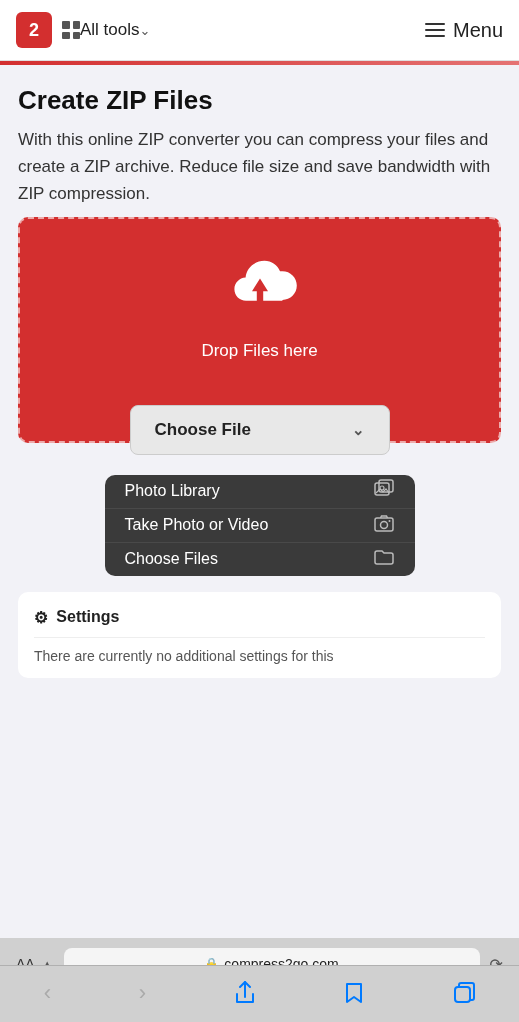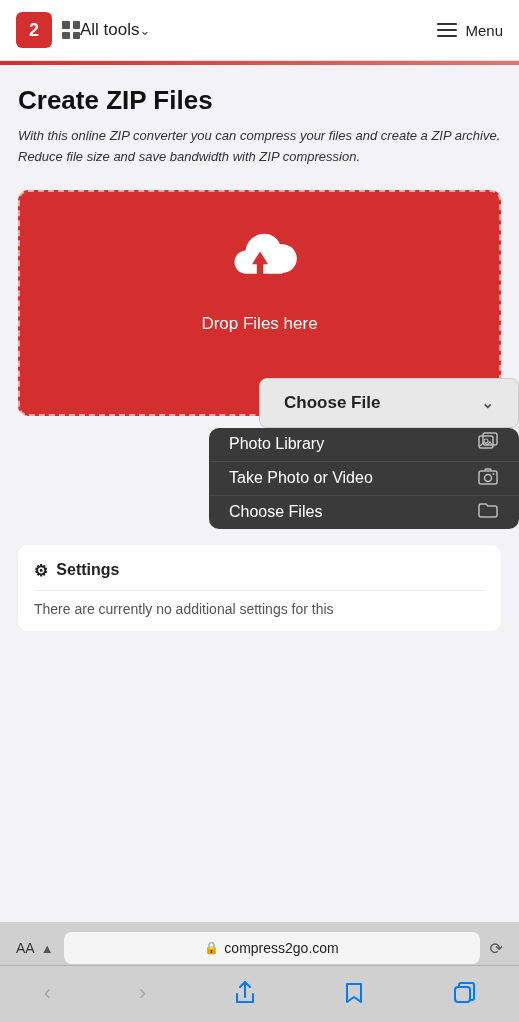--- a/index.html
+++ b/index.html
@@ -76,21 +76,21 @@
       flex-direction: column;
       gap: 4px;
       width: 20px;
     }
     .hamburger span {
       height: 2px;
       background: #333;
       border-radius: 1px;
     }
     .menu-label {
-      font-size: 15px;
+      font-size: 20px;
       font-weight: 500;
       color: #222;
     }
 
     
     .accent-bar {
       height: 4px;
       background: linear-gradient(to right, #d32f2f, #e57373);
     }
 
@@ -98,25 +98,24 @@
     .main-content {
       padding: 20px 18px 0 18px;
     }
     .page-title {
       font-size: 26px;
       font-weight: 700;
       color: #111;
       margin-bottom: 10px;
     }
     .page-description {
-      font-size: 13px;
+      font-size: 17px;
       color: #333;
       line-height: 1.6;
-      margin-bottom: 22px;
-      font-style: italic;
+      margin-bottom: 9px;
     }
 
     
     .drop-zone {
       background: #d32f2f;
       border: 2.5px dashed rgba(255,255,255,0.6);
       border-radius: 10px;
       padding: 36px 20px 80px 20px;
       display: flex;
       flex-direction: column;
@@ -139,22 +138,23 @@
     }
 
     
     .choose-file-container {
       position: relative;
       margin-top: -38px;
       margin-bottom: 0;
       z-index: 10;
       display: flex;
       flex-direction: column;
-      align-items: flex-end;
+      align-items: center;
       width: 100%;
+      gap: 20px;
     }
     .choose-file-btn {
       background: #e8e8e8;
       border: 1px solid #ccc;
       border-radius: 8px;
       padding: 14px 24px;
       font-size: 17px;
       font-weight: 600;
       color: #222;
       display: flex;
@@ -217,21 +217,21 @@
     .settings-text {
       font-size: 14px;
       color: #555;
       border-top: 1px solid #eee;
       padding-top: 10px;
     }
 
     
     .browser-bar {
       position: fixed;
-      bottom: 48px;
+      bottom: 32px;
       left: 0;
       width: 519px;
       background: #d0d0d0;
       padding: 10px 16px;
       display: flex;
       align-items: center;
       justify-content: space-between;
       gap: 10px;
     }
     .browser-bar-left {

